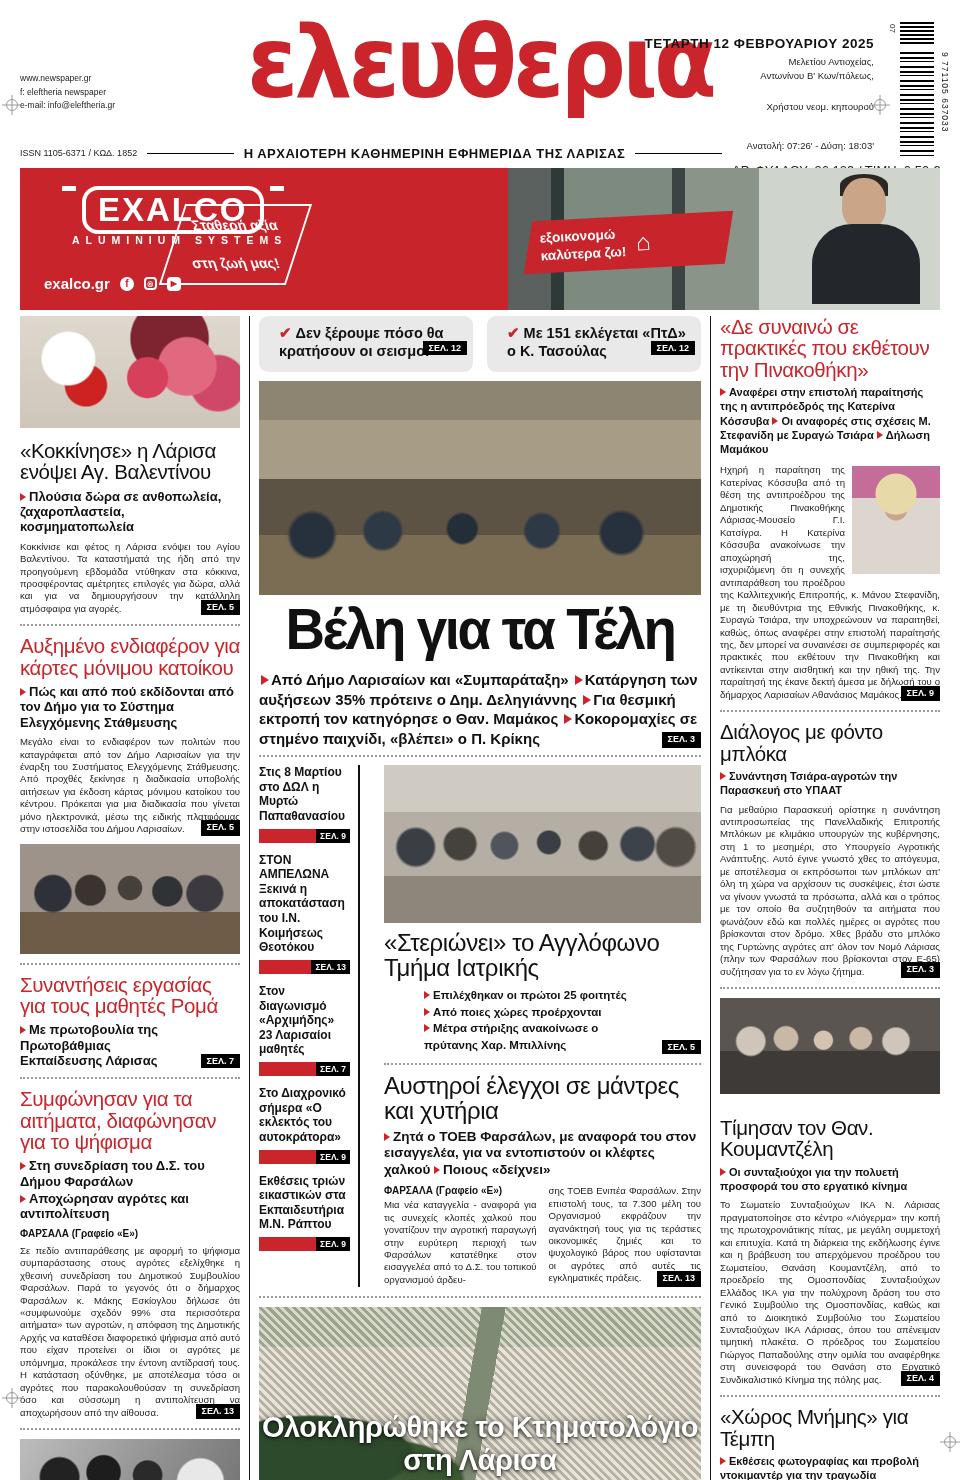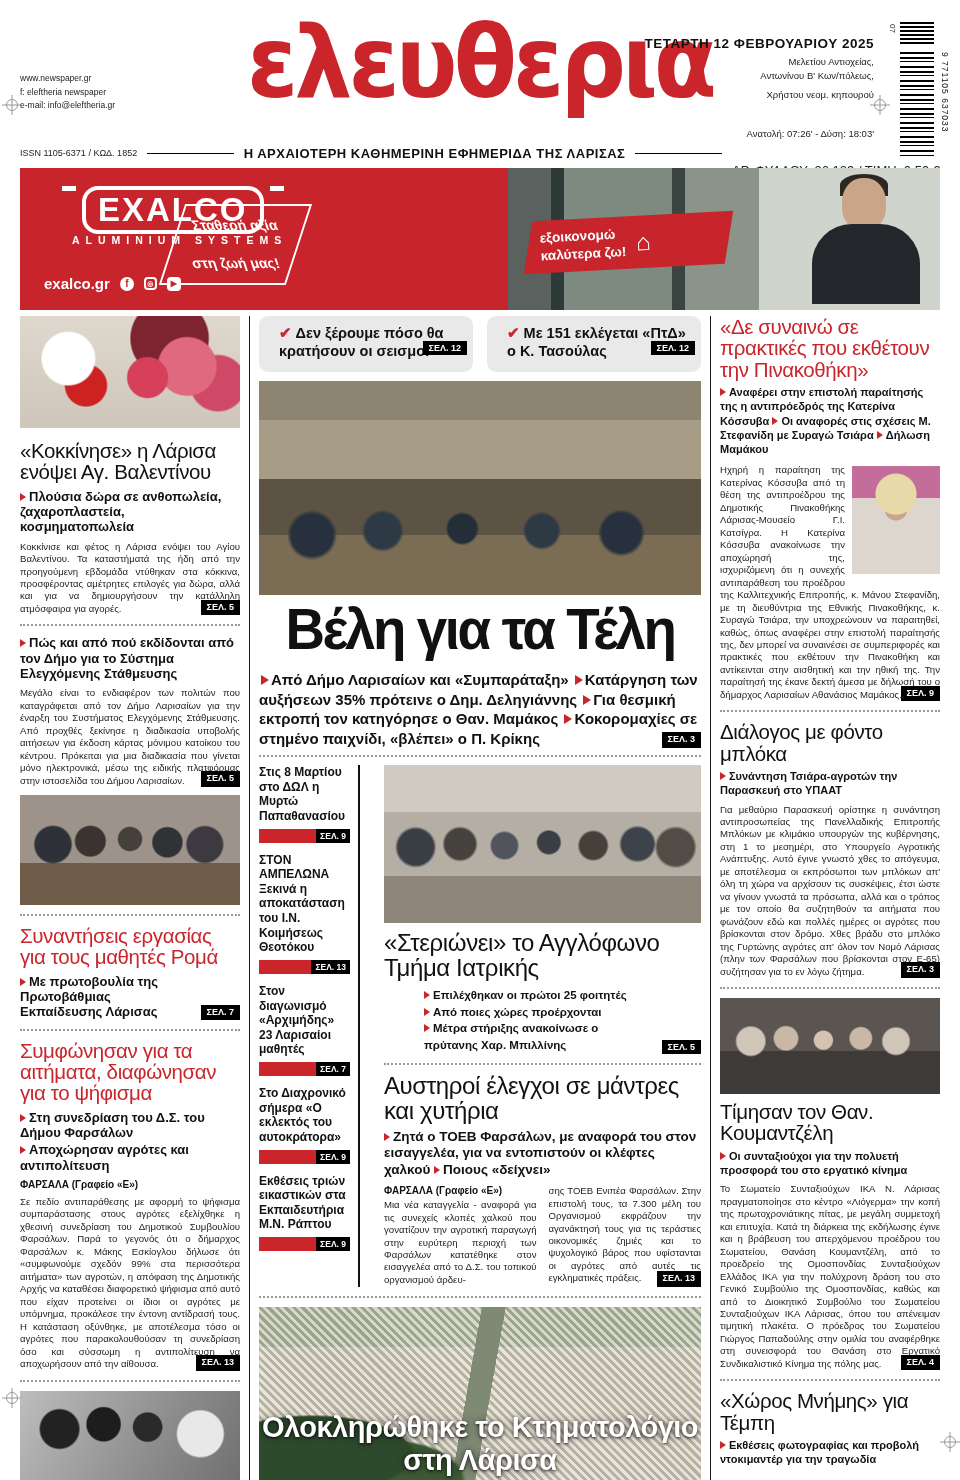--- a/index.html
+++ b/index.html
@@ -185,21 +185,21 @@
     <div class="m-left">
       <div>www.newspaper.gr</div>
       <div>f: eleftheria newspaper</div>
       <div>e-mail: info@eleftheria.gr</div>
     </div>
     <div class="logo">ελευθερια</div>
     <div class="m-date">
       <div class="d">ΤΕΤΑΡΤΗ 12 ΦΕΒΡΟΥΑΡΙΟΥ 2025</div>
       <div class="s">Μελετίου Αντιοχείας,</div>
       <div class="s" style="margin-top:0">Αντωνίνου Β' Κων/πόλεως,</div>
-      <div class="s" style="margin-top:4px">Χρήστου νεομ. κηπουρού</div>
+      <div class="s" style="margin-top:16px">Χρήστου νεομ. κηπουρού</div>
       <div class="sun">Ανατολή: 07:26' - Δύση: 18:03'</div>
     </div>
     <div class="barcode">
       <div class="bc-top">
           <span>07</span>
         </div>
       <div class="bars"></div>
       <div class="num">9 771105 637033</div>
     </div>
     <div class="mastrule">
@@ -279,20 +279,21 @@
       <div>
         <div class="ph ph-valentine"></div>
         <div class="hl hl20" style="margin-top:12px">«Κοκκίνησε» η Λάρισα ενόψει Αγ. Βαλεντίνου</div>
         <div class="sub"><span class="tri sm"></span><span>Πλούσια δώρα σε ανθοπωλεία, ζαχαροπλαστεία, κοσμηματοπωλεία</span></div>
         <div class="bodytxt"><span>Κοκκίνισε και φέτος η Λάρισα ενόψει του Αγίου Βαλεντίνου. Τα καταστήματά της ήδη από την προηγούμενη εβδομάδα ντύθηκαν στα κόκκινα, προσφέροντας αμέτρητες επιλογές για δώρα, αλλά και για να δημιουργήσουν την κατάλληλη ατμόσφαιρα για αγορές.</span>
           <span class="badge abs">ΣΕΛ. 5</span></div>
       </div>
       <div class="dotsep"></div>
 
       <div>
+        <div class="hl hl20 red">Αυξημένο ενδιαφέρον για κάρτες μόνιμου κατοίκου</div>
         <div class="sub"><span class="tri sm"></span><span>Πώς και από πού εκδίδονται από τον Δήμο για το Σύστημα Ελεγχόμενης Στάθμευσης</span></div>
         <div class="bodytxt"><span>Μεγάλο είναι το ενδιαφέρον των πολιτών που καταγράφεται από τον Δήμο Λαρισαίων για την έναρξη του Συστήματος Ελεγχόμενης Στάθμευσης. Από προχθές ξεκίνησε η διαδικασία υποβολής αιτήσεων για έκδοση κάρτας μόνιμου κατοίκου του κέντρου. Πρόκειται για μια διαδικασία που γίνεται μόνο ηλεκτρονικά, μέσω της ειδικής πλατφόρμας στην ιστοσελίδα του Δήμου Λαρισαίων.</span>
           <span class="badge abs">ΣΕΛ. 5</span></div>
         <div class="ph ph-parking" style="margin-top:8px"></div>
       </div>
       <div class="dotsep"></div>
 
       <div>
         <div class="hl hl20 red">Συναντήσεις εργασίας για τους μαθητές Ρομά</div>
         <div class="sub" style="padding-right:44px"><span class="tri sm"></span><span>Με πρωτοβουλία της Πρωτοβάθμιας Εκπαίδευσης Λάρισας</span>
@@ -449,21 +450,21 @@
         <div class="r-bullets">
           <span class="tri sm"></span><span>Συνάντηση Τσιάρα-αγροτών την Παρασκευή στο ΥΠΑΑΤ</span>
         </div>
         <div class="bodytxt"><span>Για μεθαύριο Παρασκευή ορίστηκε η συνάντηση αντιπροσωπείας της Πανελλαδικής Επιτροπής Μπλόκων με κλιμάκιο υπουργών της κυβέρνησης, στη 1 το μεσημέρι, στο Υπουργείο Αγροτικής Ανάπτυξης. Αυτό έγινε γνωστό χθες το απόγευμα, με αποτέλεσμα οι εκπρόσωποι των μπλόκων απ' όλη τη χώρα να αρχίσουν τις συσκέψεις, έτσι ώστε να γίνουν γνωστά τα πρόσωπα, αλλά και ο τρόπος με τον οποίο θα συζητηθούν τα αιτήματα που φωνάζουν εδώ και πολλές ημέρες οι αγρότες που βρίσκονται στον δρόμο. Χθες βράδυ στο μπλόκο της Γυρτώνης αγρότες απ' όλον τον Νομό Λάρισας (πλην των Φαρσάλων που βρίσκονται στον Ε-65) συζήτησαν για το εν λόγω ζήτημα.</span>
           <span class="badge abs">ΣΕΛ. 3</span></div>
       </div>
       <div class="dotsep"></div>
 
       <div>
         <div class="ph ph-plaque"></div>
-        <div class="hl hl20" style="margin-top:7px">Τίμησαν τον Θαν. Κουμαντζέλη</div>
+        <div class="hl hl20" style="margin-top:23px">Τίμησαν τον Θαν. Κουμαντζέλη</div>
         <div class="r-bullets">
           <span class="tri sm"></span><span>Οι συνταξιούχοι για την πολυετή προσφορά του στο εργατικό κίνημα</span>
         </div>
         <div class="bodytxt"><span>Το Σωματείο Συνταξιούχων ΙΚΑ Ν. Λάρισας πραγματοποίησε στο κέντρο «Λιόγερμα» την κοπή της πρωτοχρονιάτικης πίτας, με μεγάλη συμμετοχή και επιτυχία. Κατά τη διάρκεια της εκδήλωσης έγινε και η βράβευση του απερχόμενου προέδρου του Σωματείου, Θανάση Κουμαντζέλη, από το προεδρείο της Ομοσπονδίας Συνταξιούχων Ελλάδος ΙΚΑ για την πολύχρονη δράση του στο Γενικό Συμβούλιο της Ομοσπονδίας, καθώς και από το Διοικητικό Συμβούλιο του Σωματείου Συνταξιούχων ΙΚΑ Λάρισας, όπου του απένειμαν τιμητική πλακέτα. Ο πρόεδρος του Σωματείου Γιώργος Παπαδούλης στην ομιλία του αναφέρθηκε στη συνεισφορά του Θανάση στο Εργατικό Συνδικαλιστικό Κίνημα της πόλης μας.</span>
           <span class="badge abs">ΣΕΛ. 4</span></div>
       </div>
       <div class="dotsep"></div>
 
       <div>
         <div class="hl hl20">«Χώρος Μνήμης» για Τέμπη</div>

